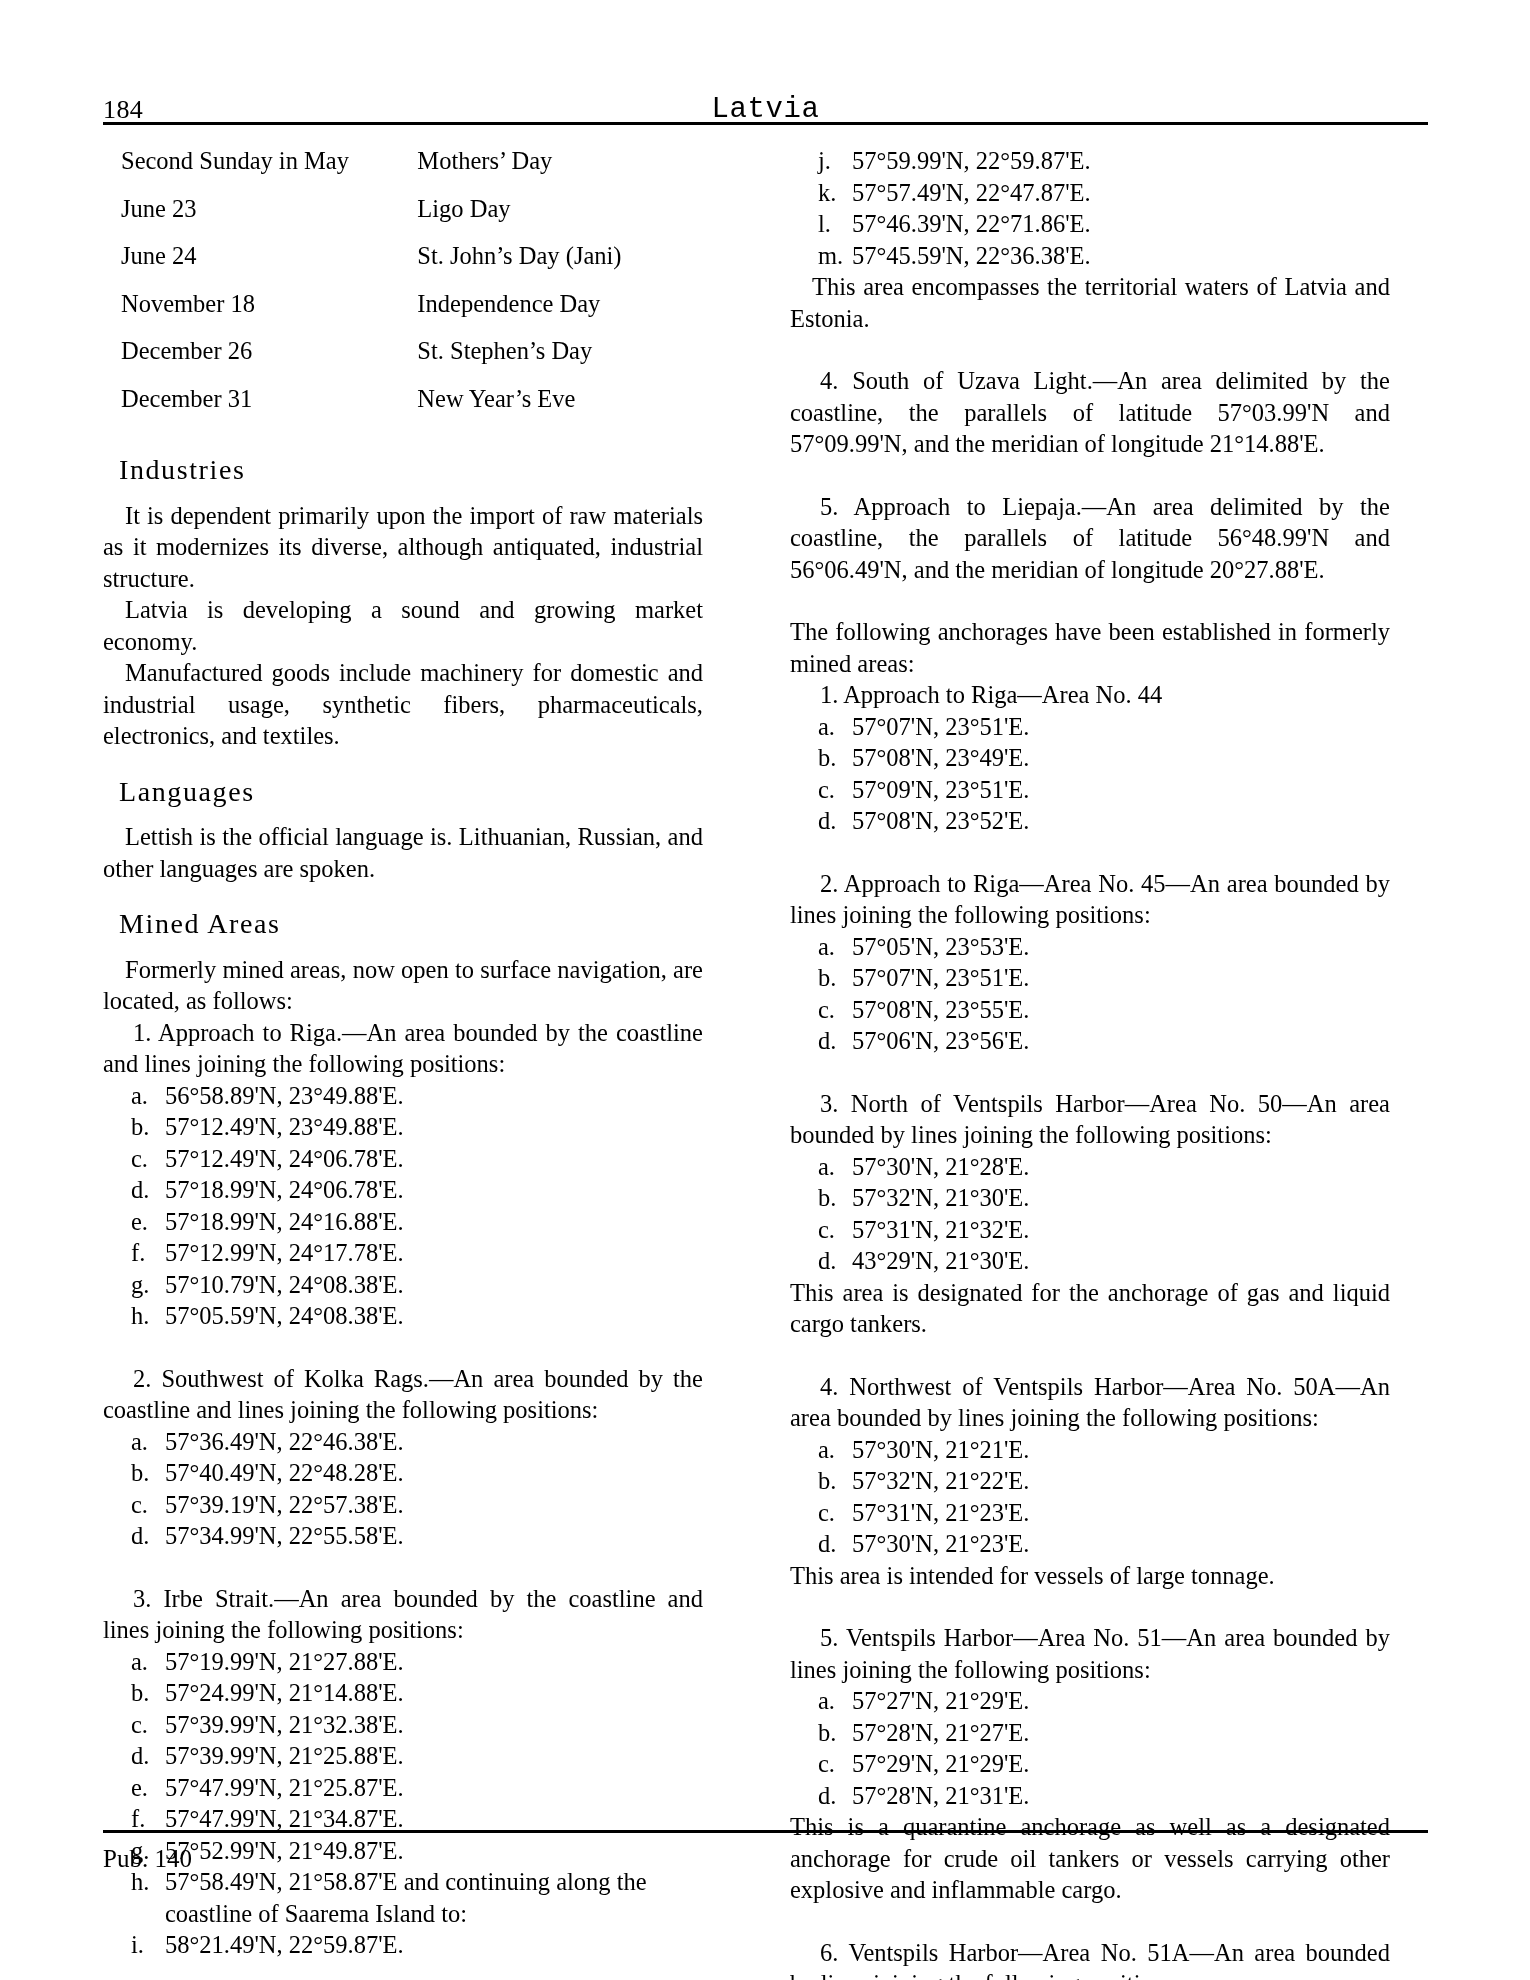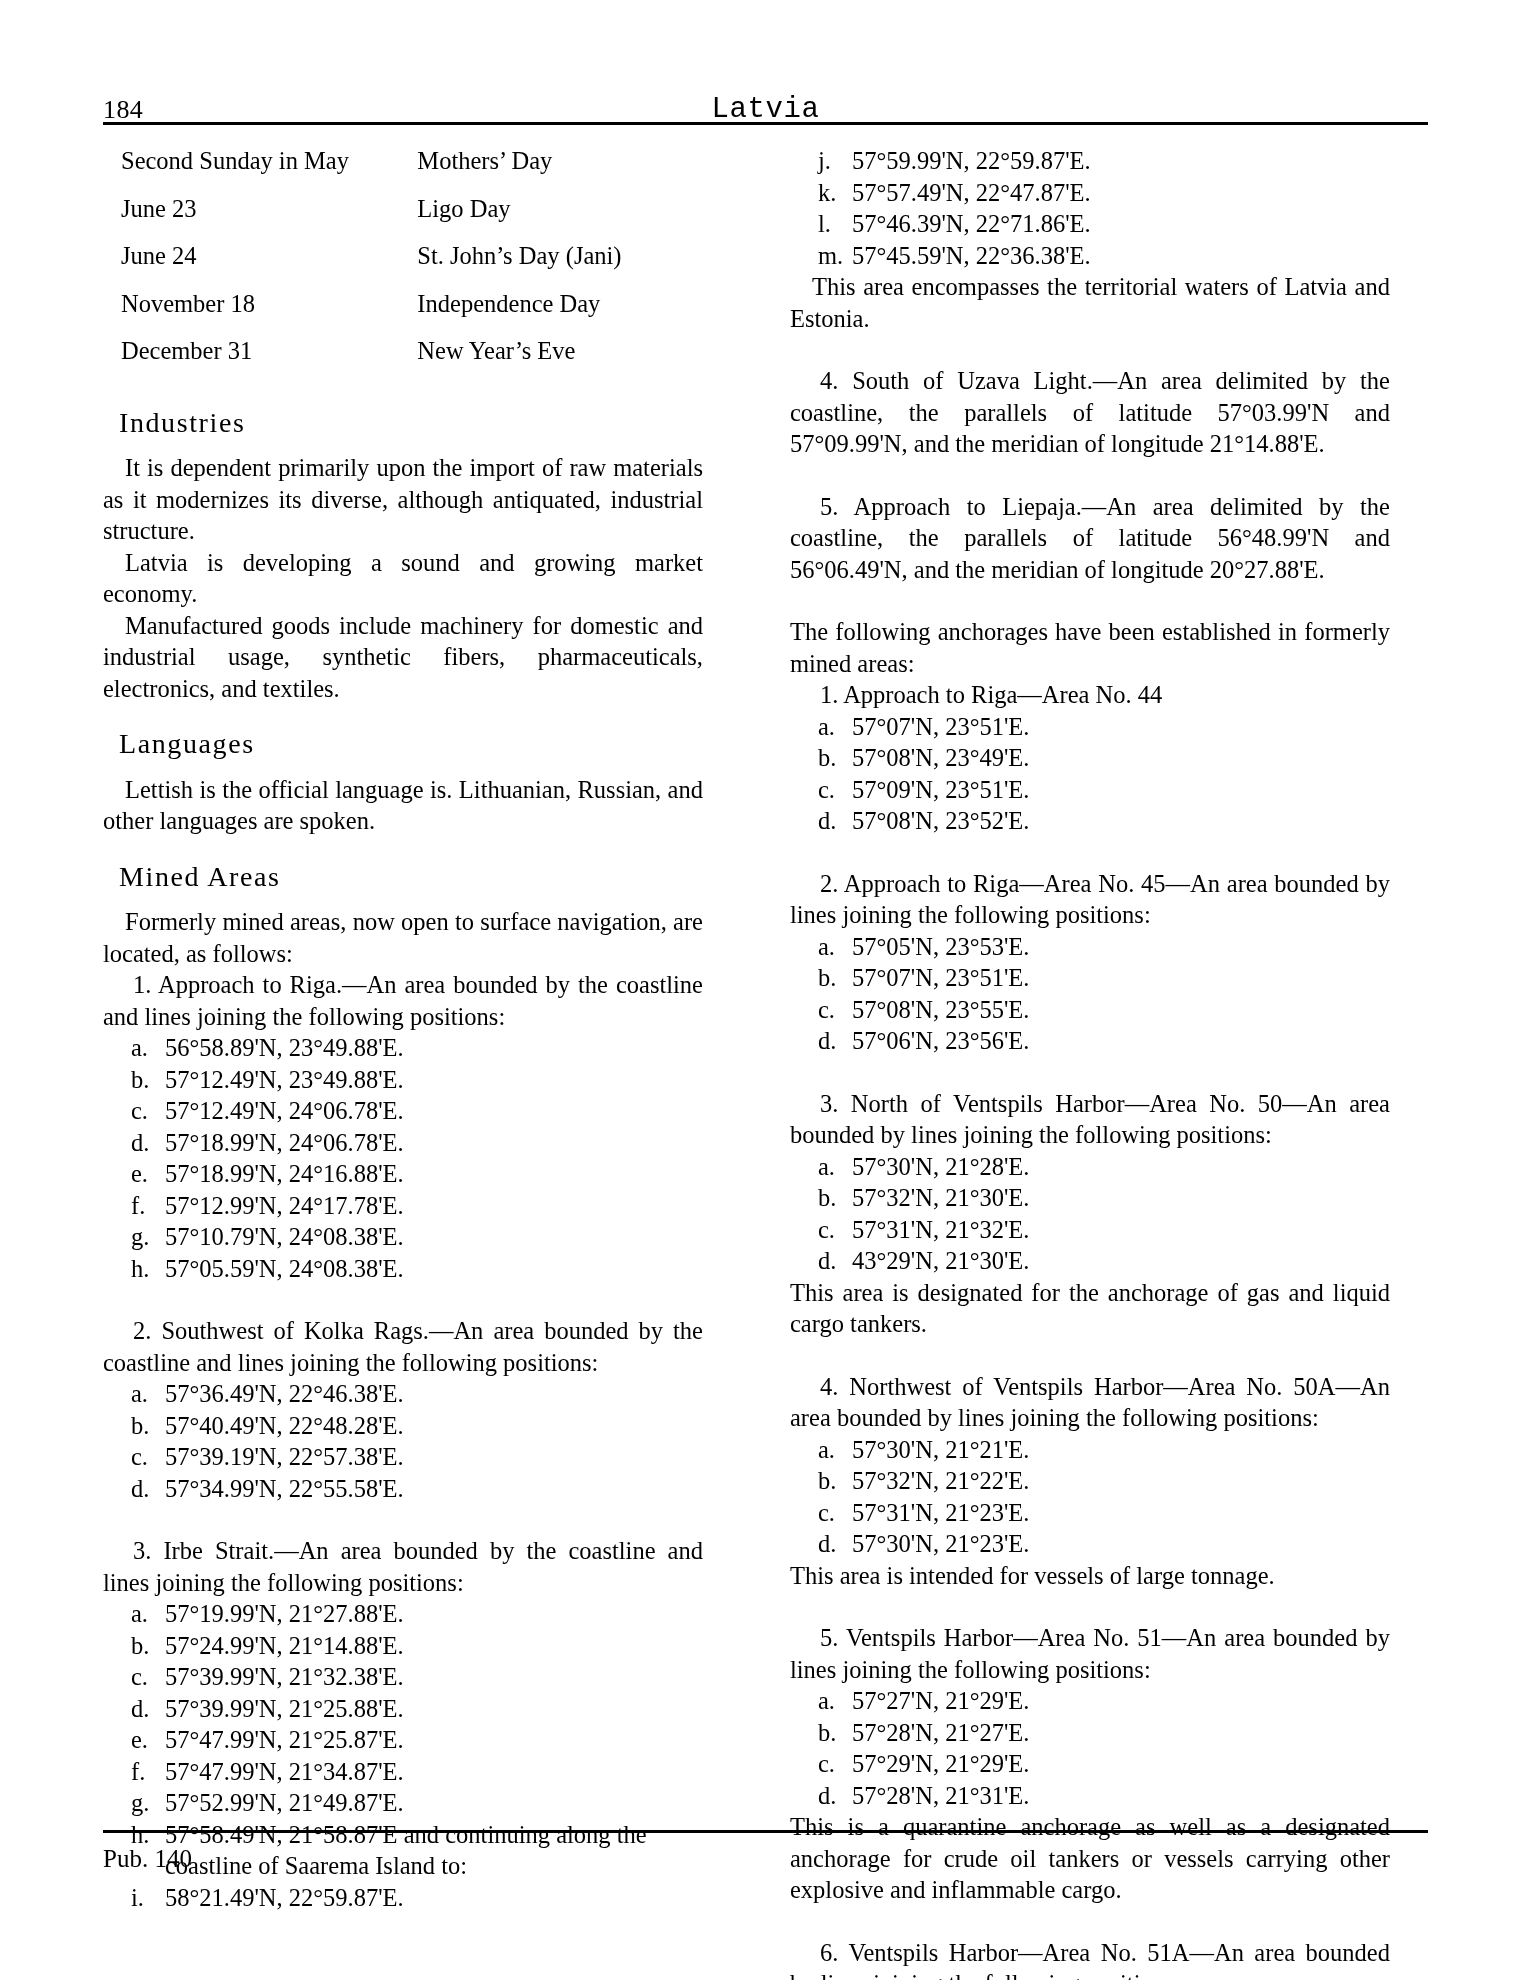--- a/index.html
+++ b/index.html
@@ -176,20 +176,24 @@
           <td class="date">June 23</td>
           <td class="name">Ligo Day</td>
         </tr>
         <tr>
           <td class="date">June 24</td>
           <td class="name">St. John’s Day (Jani)</td>
         </tr>
         <tr>
           <td class="date">November 18</td>
           <td class="name">Independence Day</td>
+        </tr>
+        <tr>
+          <td class="date">December 26</td>
+          <td class="name">St. Stephen’s Day</td>
         </tr>
         <tr>
           <td class="date">December 31</td>
           <td class="name">New Year’s Eve</td>
         </tr>
       </tbody>
     </table>
 
     <h2 class="sect">Industries</h2>
     <p class="body">It is dependent primarily upon the import of raw materials as it modernizes its diverse, although antiquated, industrial structure.</p>

